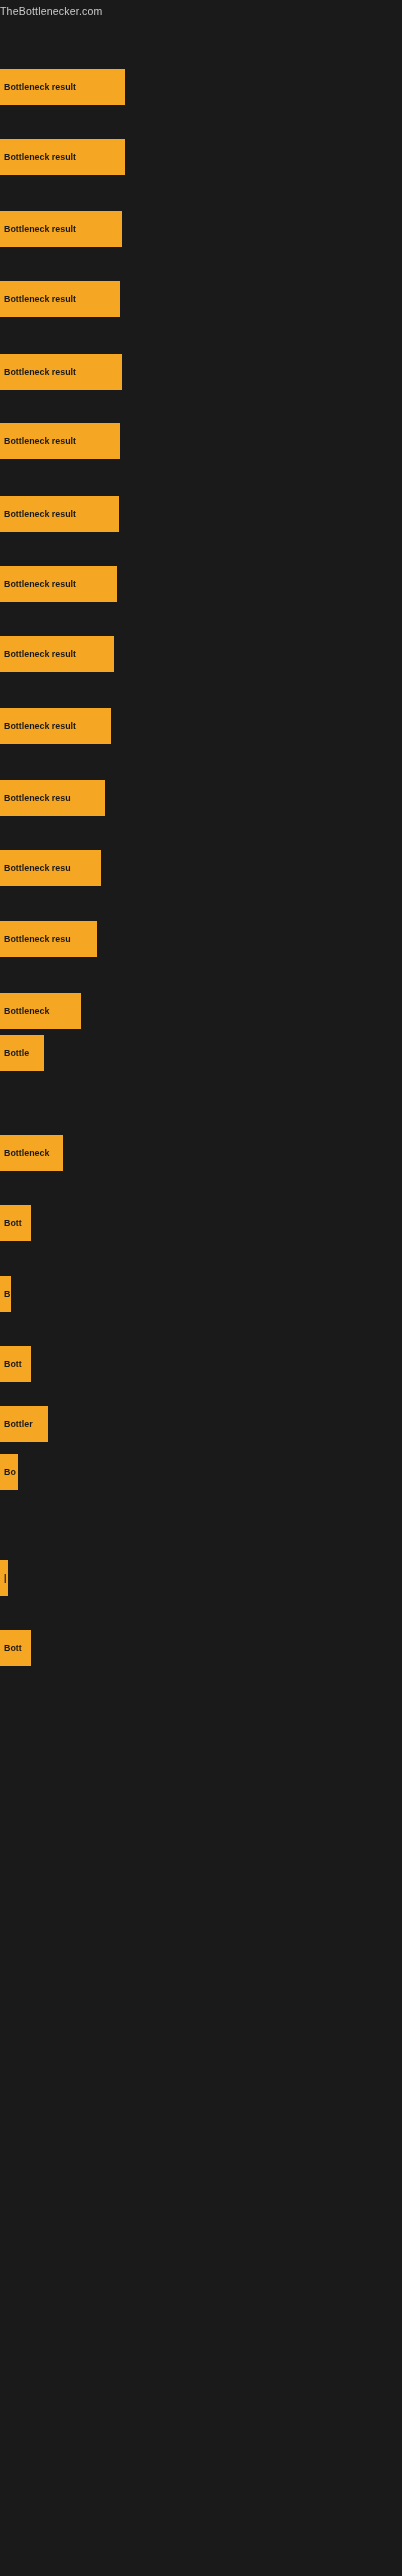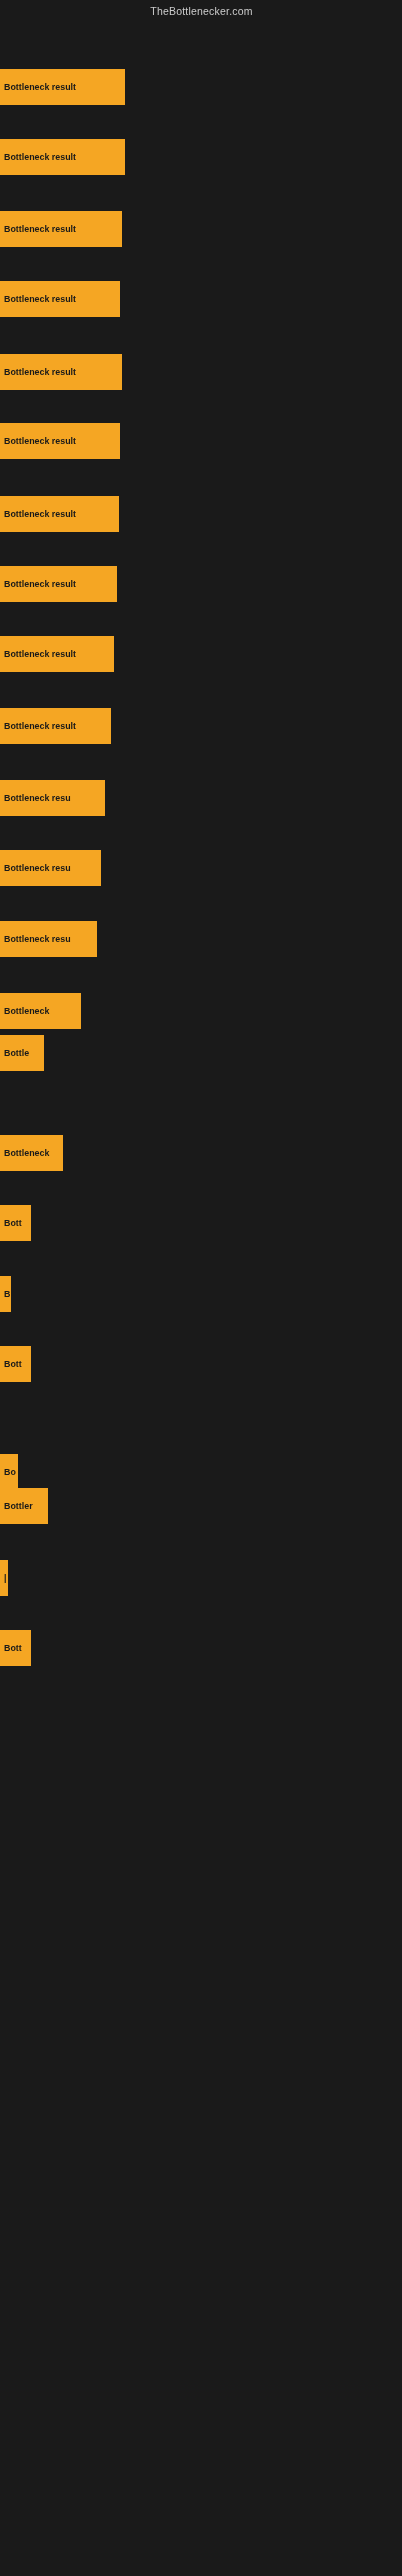--- a/index.html
+++ b/index.html
@@ -4,21 +4,21 @@
   <style>
     * { margin: 0; padding: 0; box-sizing: border-box; }
     body {
       background: #1a1a1a;
       width: 403px;
       min-height: 2576px;
       font-family: Arial, sans-serif;
       position: relative;
     }
     .site-title {
-      text-align: center;
+      text-align: left;
       color: #cccccc;
       font-size: 10.5px;
       padding: 4.8px 0 6.4px 0;
       letter-spacing: 0.2px;
     }
     .bar-row {
       position: absolute;
       left: 0;
       display: flex;
       align-items: center;
@@ -95,21 +95,21 @@
     </div>
     <div class="bar-row" style="top: 1253px;">
       <div class="bar-label" style="width: 11.3px; min-width: 11.3px; max-width: 11.3px;">B</div>
     </div>
     <div class="bar-row" style="top: 1323px;">
       <div class="bar-label" style="width: 31px; min-width: 31px; max-width: 31px;">Bott</div>
     </div>
     <div class="bar-row" style="top: 1395px; margin-top: 36px;">
       <div class="bar-label" style="width: 17.7px; min-width: 17.7px; max-width: 17.7px;">Bo</div>
     </div>
-    <div class="bar-row" style="top: 1465px;">
+    <div class="bar-row" style="top: 1383px;">
       <div class="bar-label" style="width: 48px; min-width: 48px; max-width: 48px;">Bottler</div>
     </div>
     <div class="bar-row" style="top: 1537px;">
       <div class="bar-label" style="width: 8px; min-width: 8px; max-width: 8px;">|</div>
     </div>
     <div class="bar-row" style="top: 1607px;">
       <div class="bar-label" style="width: 31px; min-width: 31px; max-width: 31px;">Bott</div>
     </div>
   </div>
 

